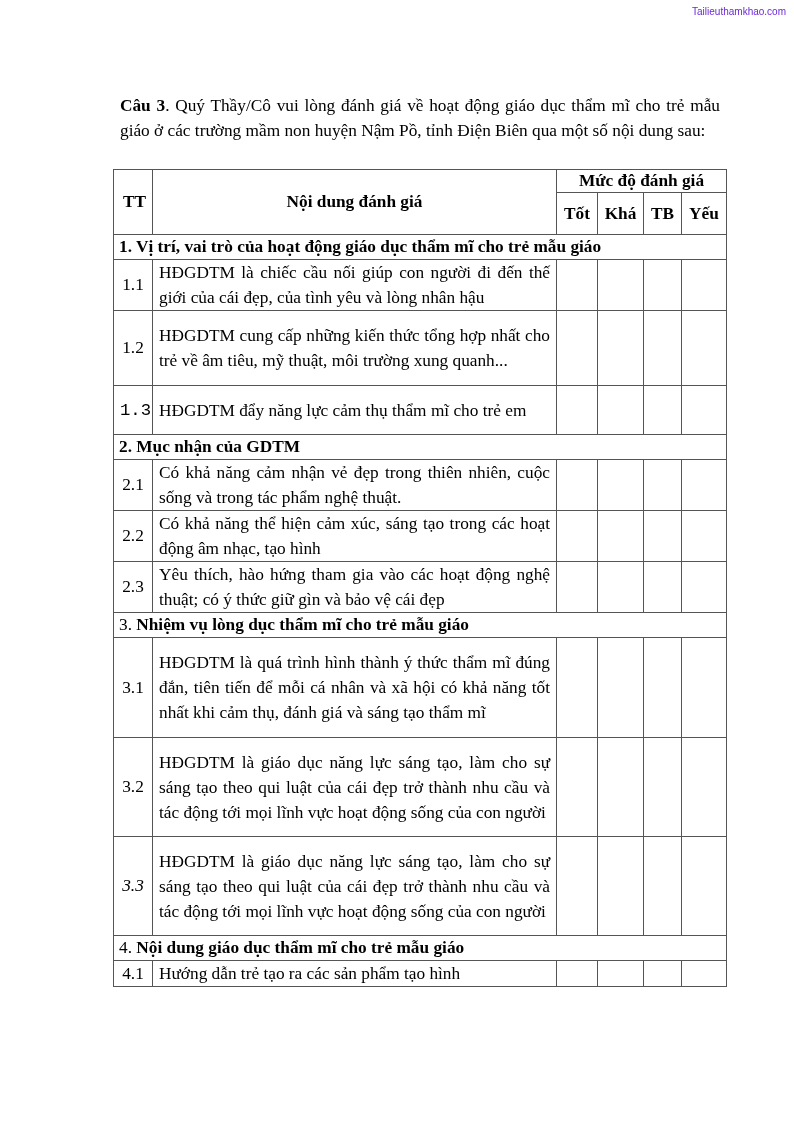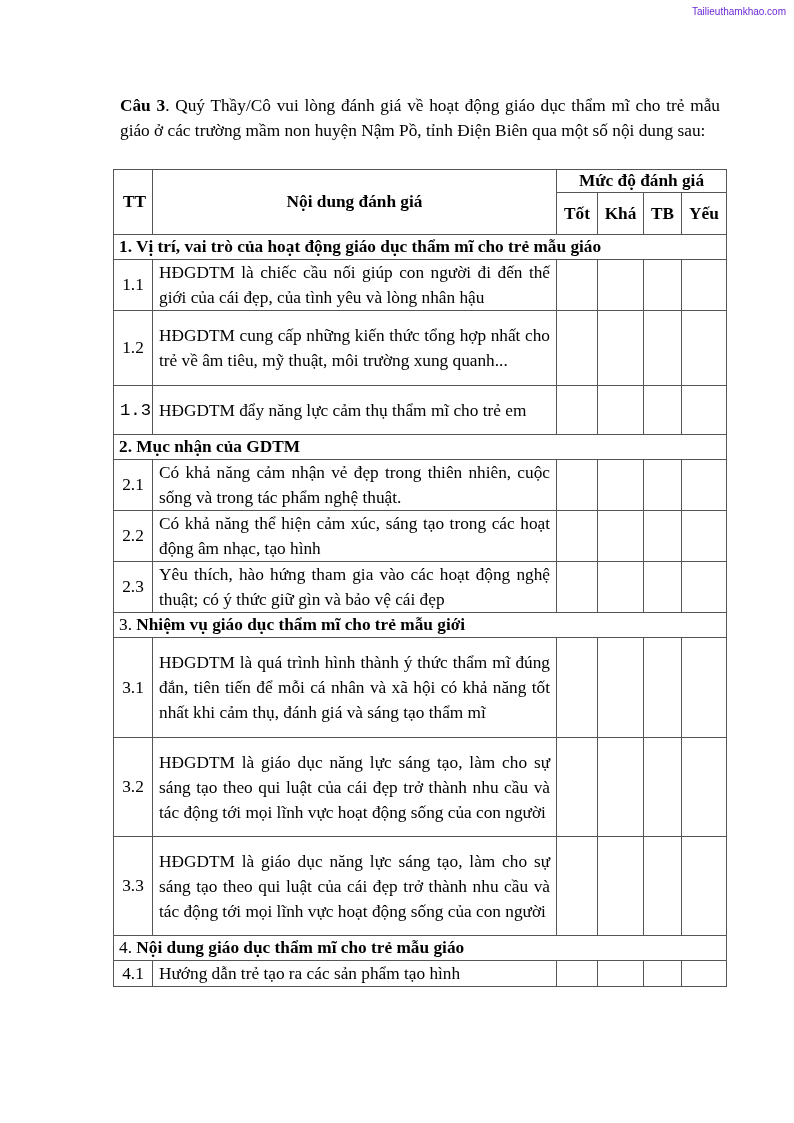--- a/index.html
+++ b/index.html
@@ -108,40 +108,40 @@
       </tr>
       <tr>
         <td class="num" style="height: 49px;">2.3</td>
         <td class="content">Yêu thích, hào hứng tham gia vào các hoạt động nghệ thuật; có ý thức giữ gìn và bảo vệ cái đẹp</td>
         <td class="blank"></td>
         <td class="blank"></td>
         <td class="blank"></td>
         <td class="blank"></td>
       </tr>
       <tr class="section">
-        <td colspan="6"><span class="pre">3. </span><span>Nhiệm vụ giáo dục thẩm mĩ cho trẻ mẫu giới</span></td>
+        <td colspan="6"><span class="pre">3. </span><span>Nhiệm vụ lòng dục thẩm mĩ cho trẻ mẫu giáo</span></td>
       </tr>
       <tr>
         <td class="num" style="height: 99px;">3.1</td>
         <td class="content">HĐGDTM là quá trình hình thành ý thức thẩm mĩ đúng đắn, tiên tiến để mỗi cá nhân và xã hội có khả năng tốt nhất khi cảm thụ, đánh giá và sáng tạo thẩm mĩ</td>
         <td class="blank"></td>
         <td class="blank"></td>
         <td class="blank"></td>
         <td class="blank"></td>
       </tr>
       <tr>
         <td class="num" style="height: 98px;">3.2</td>
         <td class="content">HĐGDTM là giáo dục năng lực sáng tạo, làm cho sự sáng tạo theo qui luật của cái đẹp trở thành nhu cầu và tác động tới mọi lĩnh vực hoạt động sống của con người</td>
         <td class="blank"></td>
         <td class="blank"></td>
         <td class="blank"></td>
         <td class="blank"></td>
       </tr>
       <tr>
-        <td class="num" style="height: 98px;">3.3</td>
+        <td class="num" style="height: 98px; font-style: italic;">3.3</td>
         <td class="content">HĐGDTM là giáo dục năng lực sáng tạo, làm cho sự sáng tạo theo qui luật của cái đẹp trở thành nhu cầu và tác động tới mọi lĩnh vực hoạt động sống của con người</td>
         <td class="blank"></td>
         <td class="blank"></td>
         <td class="blank"></td>
         <td class="blank"></td>
       </tr>
       <tr class="section">
         <td colspan="6"><span class="pre">4. </span><span>Nội dung giáo dục thẩm mĩ cho trẻ mẫu giáo</span></td>
       </tr>
       <tr>

